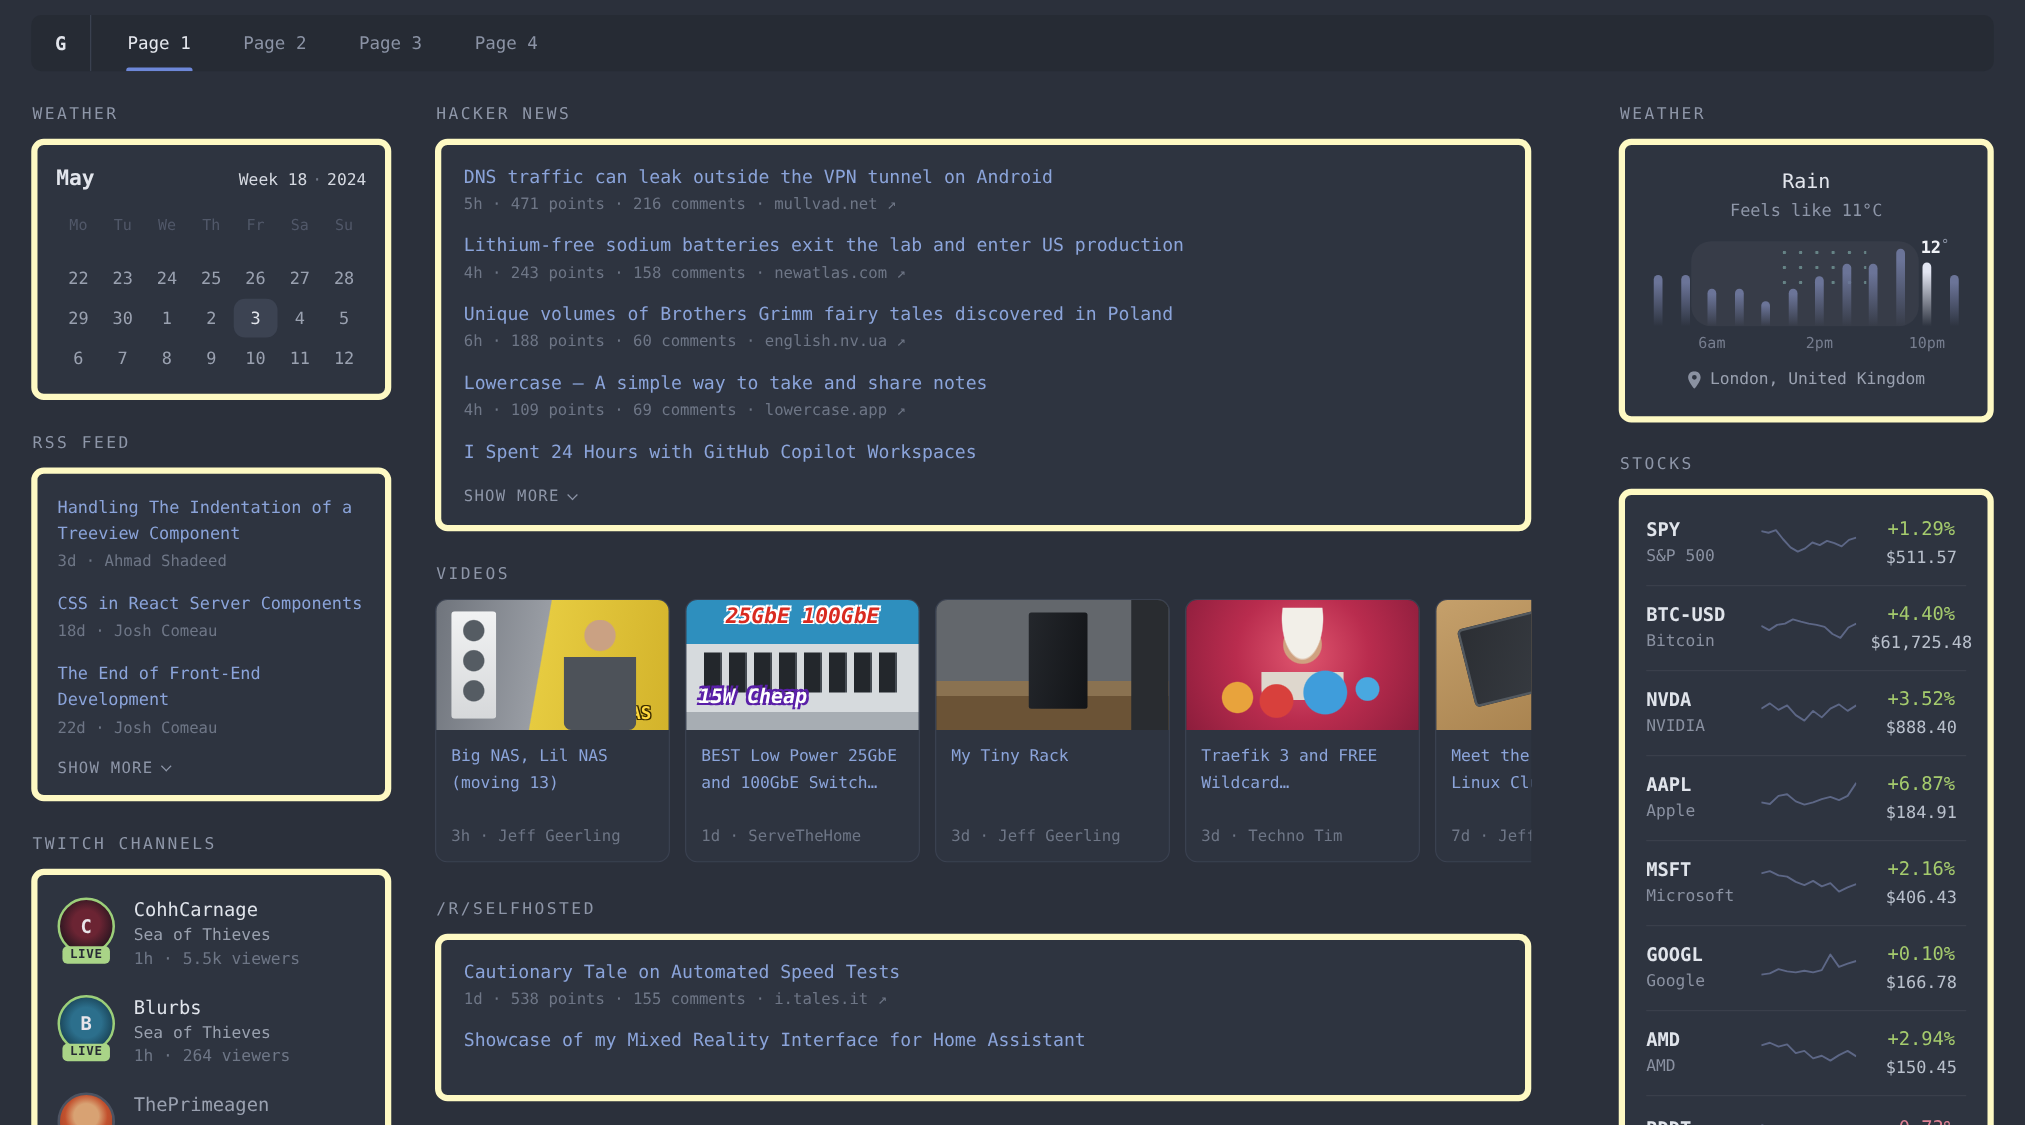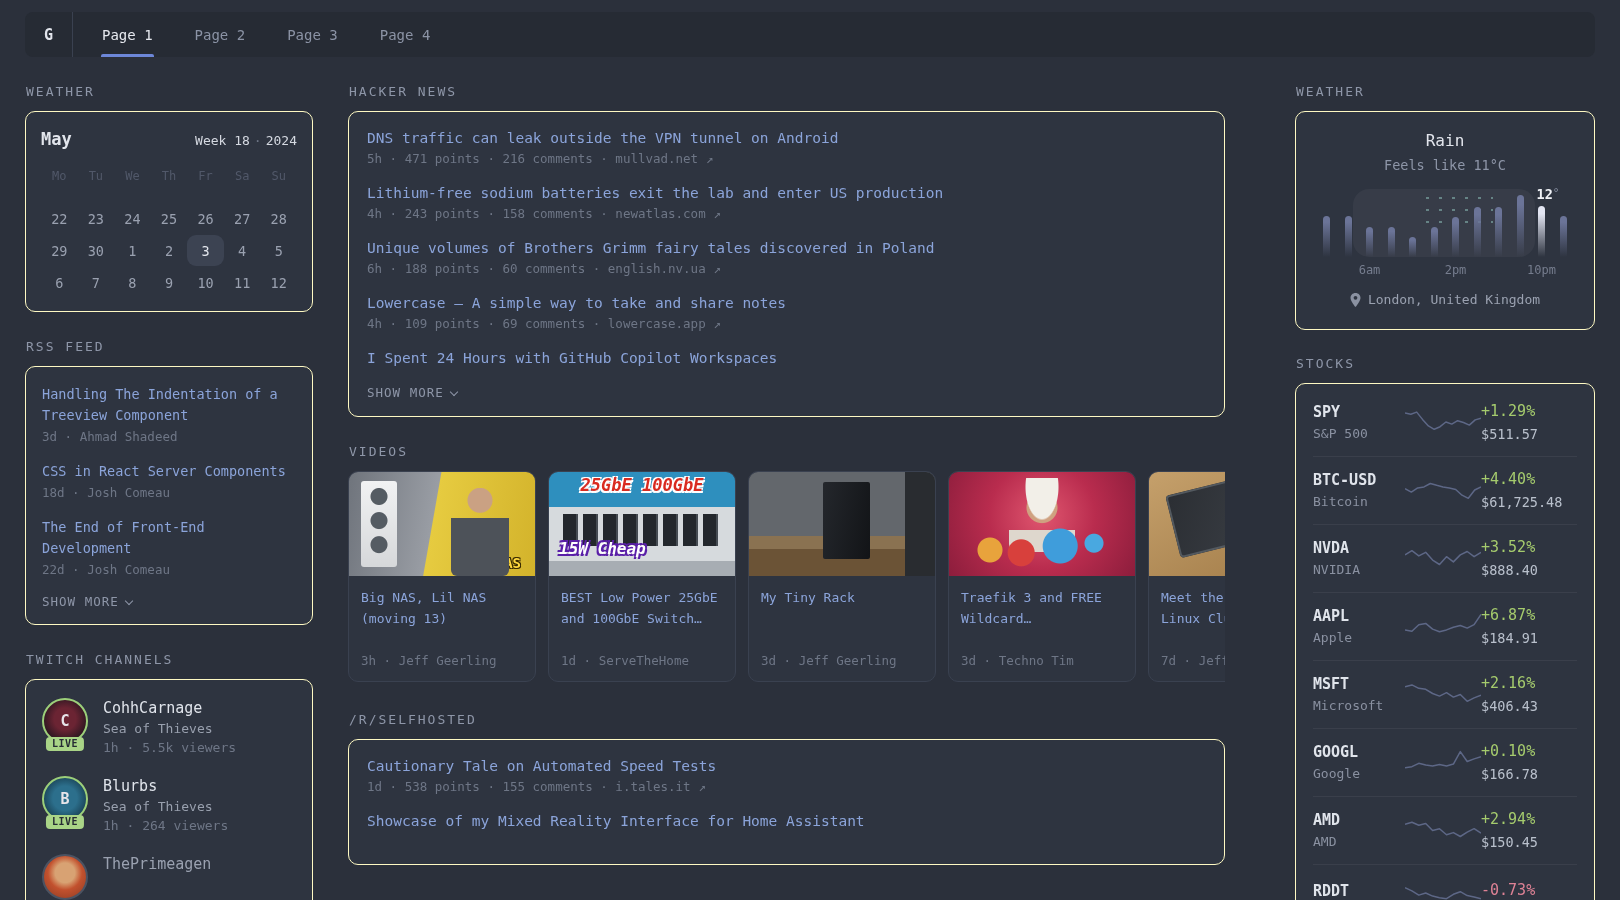--- a/index.html
+++ b/index.html
@@ -31,21 +31,21 @@
   
   .cols { display:flex; align-items:flex-start; padding:0 25px; }
   .col-left  { width:288px; flex:none; }
   .col-mid   { width:877px; flex:none; margin-left:35px; }
   .col-right { width:300px; flex:none; margin-left:70px; }
   .sec-title {
     margin:27px 0 12px 1px; font-size:13px; letter-spacing:2px;
     color:#8e96a8; white-space:nowrap;
   }
   .panel {
-    background:#2e3440; border:1px solid #fef9c3; border-radius:10px;
+    background:#2e3440; border:5px solid #fef9c3; border-radius:10px;
   }
   
   .cal { padding:17px 15px 13px; }
   .cal-head { display:flex; justify-content:space-between; align-items:baseline; }
   .cal-month { font-size:17px; font-weight:bold; color:#e2e5ec; }
   .cal-week { font-size:13px; color:#d5d9e1; }
   .cal-week .sep { color:#6e7686; margin:0 4px; }
   .cal-grid { display:grid; grid-template-columns:repeat(7,1fr); margin-top:15px; row-gap:1px; }
   .dow { height:24px; display:flex; align-items:center; justify-content:center;
          font-size:12px; color:#515869; }
@@ -158,21 +158,21 @@
   .pin { flex:none; }
   
   .stocks { padding:5px 17px; }
   .stk-row { display:flex; align-items:center; padding:13px 0 14px; cursor:pointer; }
   .stk-row + .stk-row { border-top:1px solid rgba(255,255,255,0.06); }
   .stk-left { width:92px; flex:none; }
   .stk-sym { font-size:15px; font-weight:bold; color:#e0e4eb; }
   .stk-name { font-size:13px; color:#8a91a1; margin-top:5px; }
   .stk-mid { flex:1; display:flex; justify-content:center; }
   .spark { width:76px; height:30px; }
-  .stk-right { width:104px; flex:none; text-align:left; }
+  .stk-right { width:104px; flex:none; text-align:center; }
   .stk-chg { font-size:15px; }
   .stk-chg.up { color:#a5cb6d; } .stk-chg.down { color:#de8295; }
   .stk-price { font-size:13.5px; color:#b9c0cc; margin-top:6px; }
 </style>
 </head>
 <body>
 
 <div class="nav-bar">
   <div class="nav-logo">G</div>
   <div class="nav-tabs">

